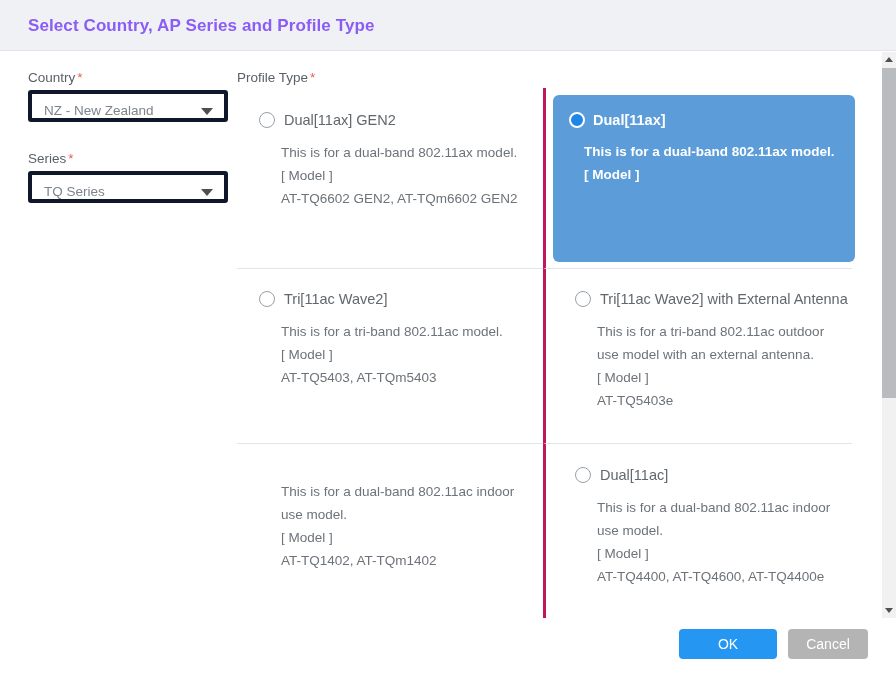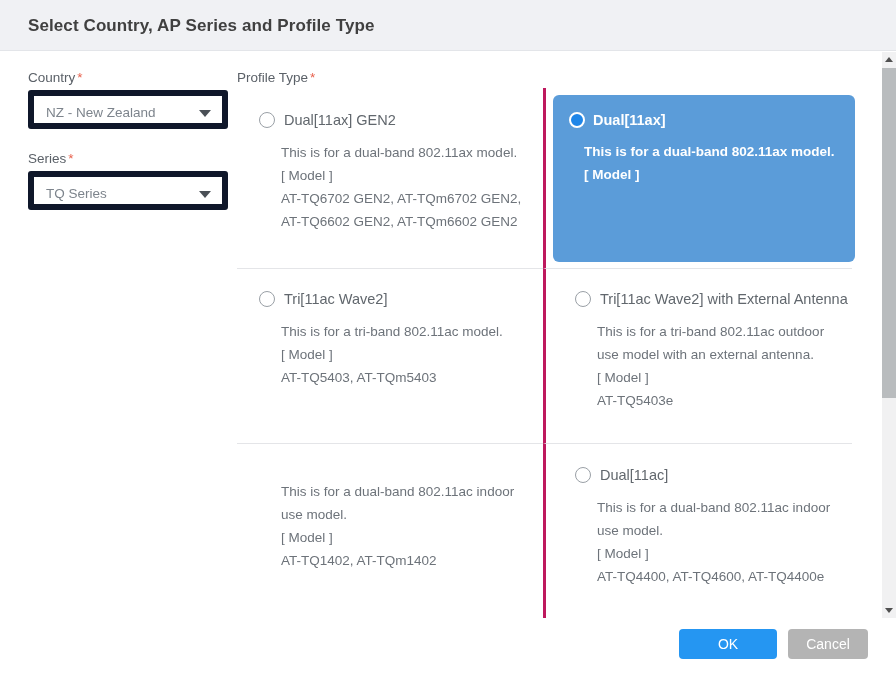--- a/index.html
+++ b/index.html
@@ -14,35 +14,35 @@
 
   
   .header {
     position: absolute; left: 0; top: 0; right: 0; height: 51px;
     background: #f0f1f4;
     border-bottom: 1px solid #e3e5e9;
     box-sizing: border-box;
   }
   .header .title {
     position: absolute; left: 28px; top: 0; line-height: 51px;
-    font-size: 17px; font-weight: 700; color: #404040;
+    font-size: 17px; font-weight: 700; color: #8b5cf6;
     letter-spacing: 0.1px;
   }
 
   
   .field-label {
     font-size: 13.5px; color: #5b6168;
   }
   .req { color: #e8604c; margin-left: 2px; font-size: 13.5px; }
   .country-label { position: absolute; left: 28px; top: 70px; }
   .series-label  { position: absolute; left: 28px; top: 151px; }
 
   .selectbox {
-    position: absolute; left: 28px; width: 200px; height: 39px;
-    border: 6px solid #0f172a; border-radius: 3px; background: #fff;
+    position: absolute; left: 28px; width: 200px; height: 32px;
+    border: 4px solid #0f172a; border-radius: 3px; background: #fff;
     box-sizing: border-box; cursor: pointer;
   }
   .selectbox.country { top: 90px; }
   .selectbox.series  { top: 171px; }
   .selectbox .sel-value {
     position: absolute; left: 12px; top: 0; line-height: 34px;
     font-size: 13.5px; color: #7d848c; white-space: nowrap;
   }
   .selectbox .caret {
     position: absolute; right: 11px; top: 14px;
@@ -159,21 +159,20 @@
 
     <div class="cell">
       <div class="inner">
         <div class="opt-head">
           <span class="radio"></span>
           <span class="opt-title">Dual[11ax] GEN2</span>
         </div>
         <div class="opt-desc">
           <div>This is for a dual-band 802.11ax model.</div>
           <div>[ Model ]</div>
-          <div>AT-TQ6702 GEN2, AT-TQm6702 GEN2,</div>
           <div>AT-TQ6602 GEN2, AT-TQm6602 GEN2</div>
         </div>
       </div>
     </div>
 
     <div class="cell col2">
       <div class="selected-card">
         <div class="opt-head">
           <span class="radio checked"></span>
           <span class="opt-title">Dual[11ax]</span>

